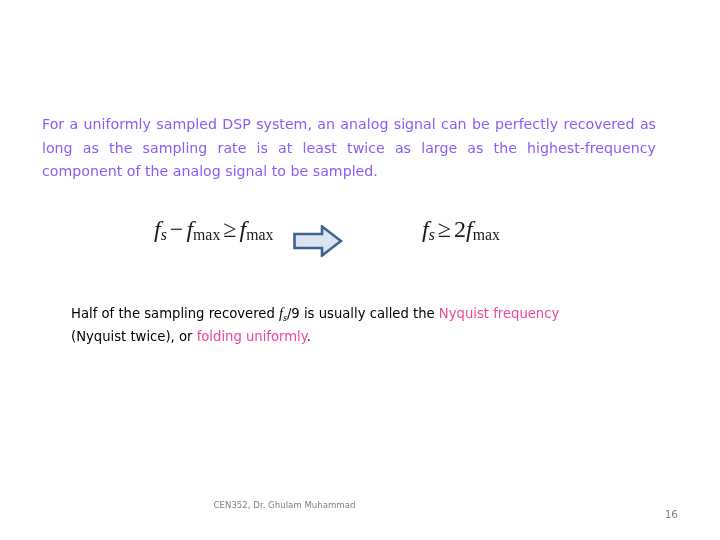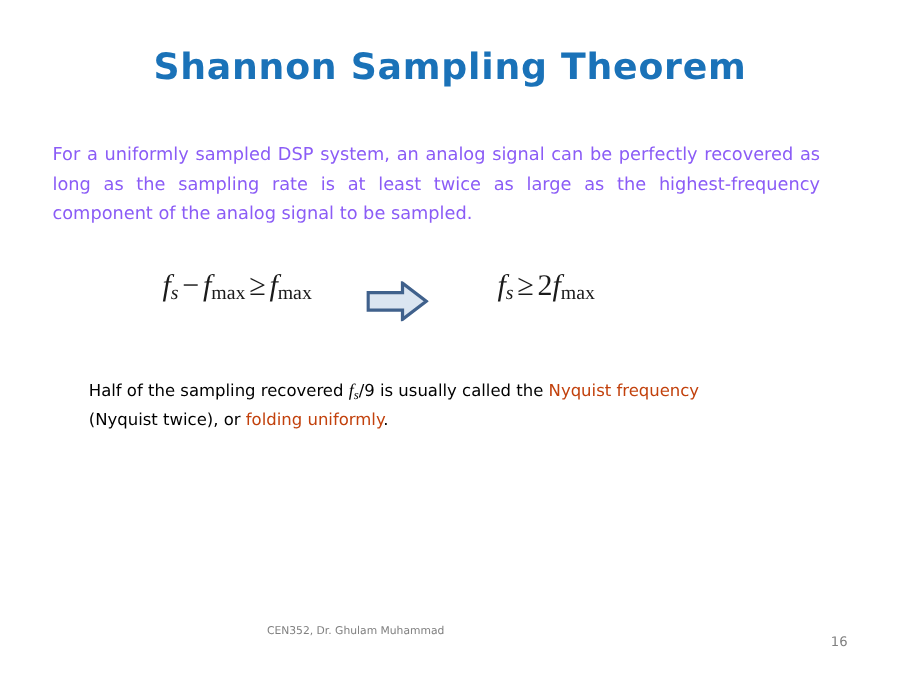--- a/index.html
+++ b/index.html
@@ -59,20 +59,21 @@
     width: 420px;
     height: 52px;
   }
   .equation {
     position: absolute;
     top: 4px;
     font-family: "Liberation Serif", serif;
     font-size: 24px;
     color: #1a1a1a;
     white-space: nowrap;
+    margin-left: 24px;
   }
   .equation-left { left: 0px; }
   .equation-right { left: 268px; }
 
   .eq-var {
     font-style: italic;
     font-family: "Liberation Serif", serif;
   }
   .eq-sub {
     font-size: 0.66em;
@@ -104,21 +105,21 @@
     position: absolute;
     left: 71px;
     top: 304px;
     width: 560px;
     font-family: "DejaVu Sans", sans-serif;
     font-size: 13.2px;
     line-height: 19px;
     color: #000000;
   }
   .highlight-red {
-    color: #c2410c;
+    color: #ec4899;
   }
   .note-var {
     font-family: "Liberation Serif", serif;
     font-style: italic;
     font-size: 1.08em;
   }
   .note-sub {
     font-family: "Liberation Serif", serif;
     font-style: italic;
     font-size: 0.72em;
@@ -150,21 +151,20 @@
     font-family: "DejaVu Sans", sans-serif;
     font-size: 10.5px;
     color: #808080;
   }
 </style>
 </head>
 <body>
 
 <div class="slide">
 
-  <div class="slide-title">Shannon Sampling Theorem</div>
 
   <div class="body-paragraph">For a uniformly sampled DSP system, an analog signal can be perfectly recovered as long as the sampling rate is at least twice as large as the highest-frequency component of the analog signal to be sampled.</div>
 
   <div class="equation-row">
 
     <div class="equation equation-left">
       <span class="eq-var"><span>f</span><span class="eq-sub">s</span></span><span class="eq-op">−</span><span class="eq-var"><span>f</span><span class="eq-sub-rm">max</span></span><span class="eq-op">≥</span><span class="eq-var"><span>f</span><span class="eq-sub-rm">max</span></span>
     </div>
 
     <span class="block-arrow">

